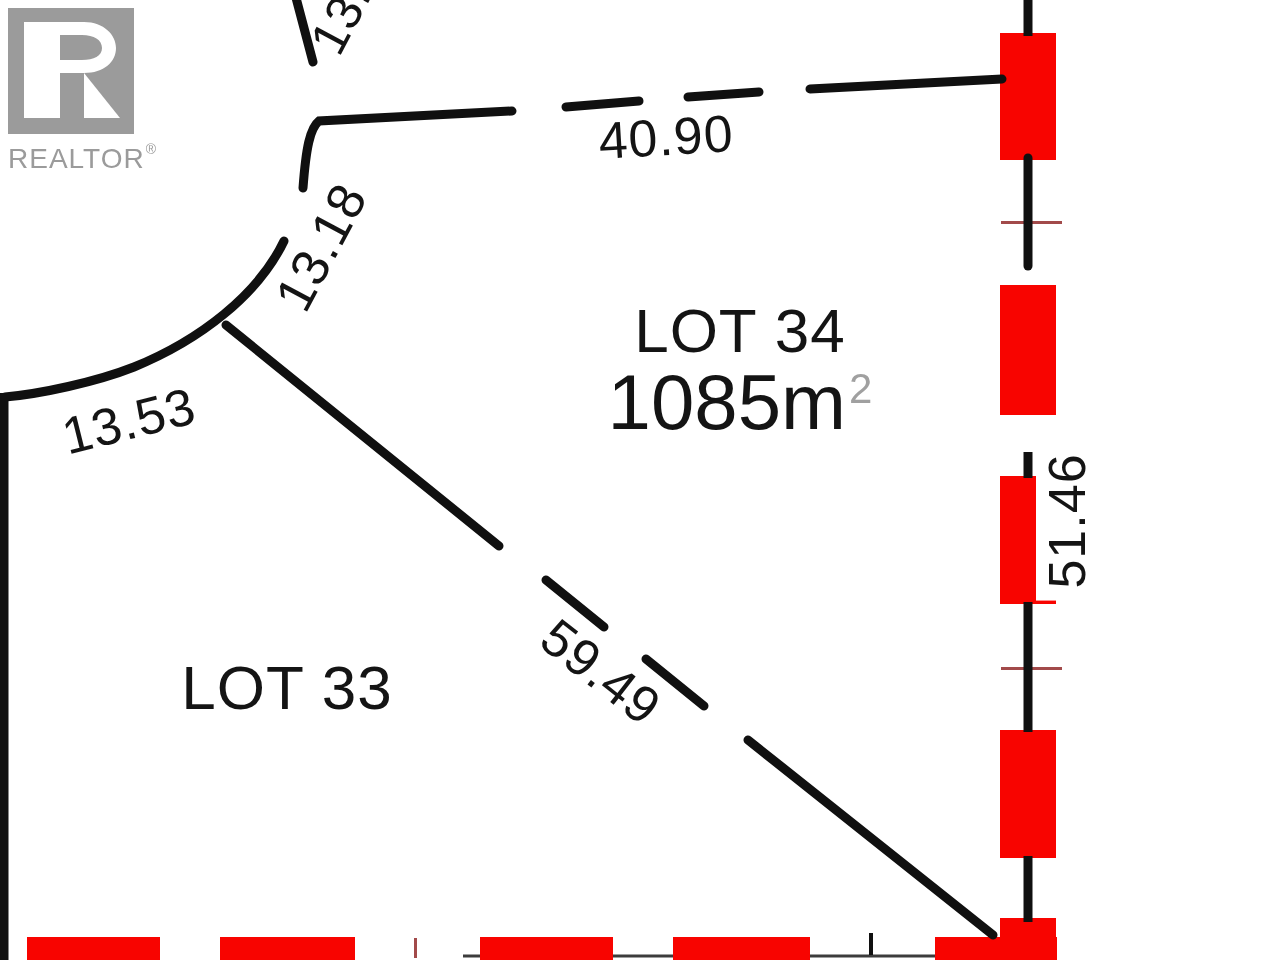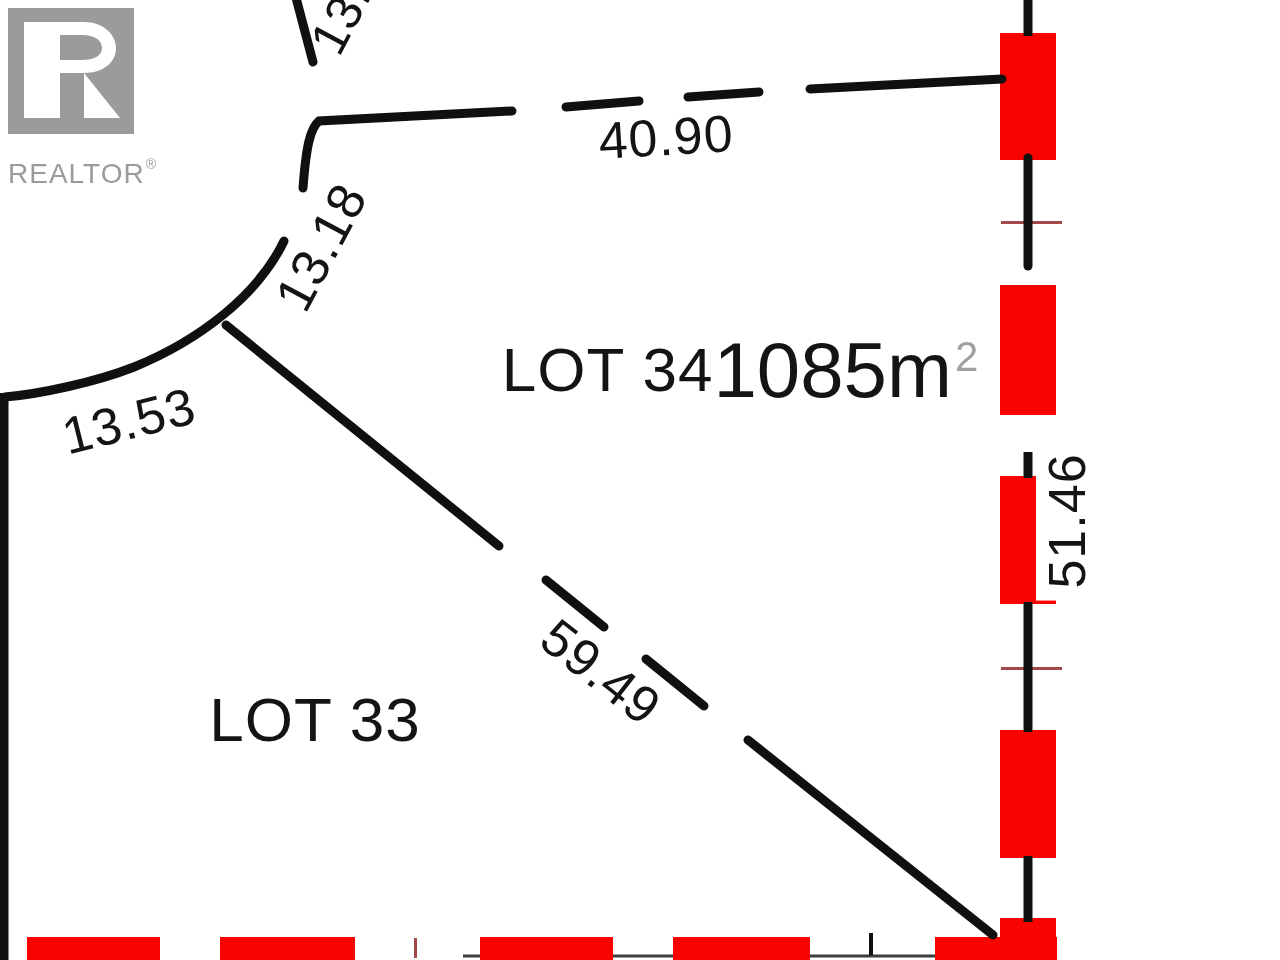--- a/index.html
+++ b/index.html
@@ -24,31 +24,31 @@
   .dim{font-size:52px;letter-spacing:1px;}
 
   .dim-top-partial{left:341px;top:18px;transform:translate(-50%,-50%) rotate(-62deg);font-size:50px;}
   .dim-north{left:666px;top:137px;transform:translate(-50%,-50%) rotate(-3.5deg);}
   .dim-curve-upper{left:321px;top:247px;transform:translate(-50%,-50%) rotate(-62deg);}
   .dim-curve-lower{left:129px;top:421px;transform:translate(-50%,-50%) rotate(-14deg);}
   .dim-diagonal{left:601px;top:672px;transform:translate(-50%,-50%) rotate(38deg);}
   .dim-east{left:1067px;top:521px;transform:translate(-50%,-50%) rotate(-90deg);
             background:#fff;padding:5px 12px;z-index:3;}
 
-  .lot-label{position:absolute;z-index:2;display:flex;flex-direction:row;align-items:center;
+  .lot-label{position:absolute;z-index:2;display:flex;flex-direction:column;align-items:center;
              transform:translate(-50%,-50%);color:#141414;}
   .lot-label .lot-name{font-size:62px;font-weight:300;letter-spacing:1px;line-height:1.05;white-space:nowrap;}
   .lot-label .lot-area{font-size:78px;font-weight:300;line-height:1.0;white-space:nowrap;}
   .lot-label .sup{font-size:42px;color:var(--sup-gray);position:relative;top:-26px;margin-left:3px;font-weight:300;}
   .lot-34{left:740px;top:370px;}
-  .lot-33{left:287px;top:720px;margin-left:28px;}
+  .lot-33{left:287px;top:688px;}
 
   
   .logo{position:absolute;left:8px;top:8px;z-index:2;width:150px;}
-  .logo-text{margin-top:18px;font-size:28px;color:var(--logo-gray);letter-spacing:1px;font-weight:400;white-space:nowrap;}
+  .logo-text{margin-top:3px;font-size:28px;color:var(--logo-gray);letter-spacing:1px;font-weight:400;white-space:nowrap;}
   .logo-text .reg{font-size:14px;vertical-align:14px;margin-left:1px;}
 </style>
 </head>
 <body>
 
 <div class="plat">
 
   <svg class="linework" width="1280" height="960" viewBox="0 0 1280 960">
 
     <path d="M463,956 L941,956" stroke="var(--thin-line)" stroke-width="3" fill="none"></path>

